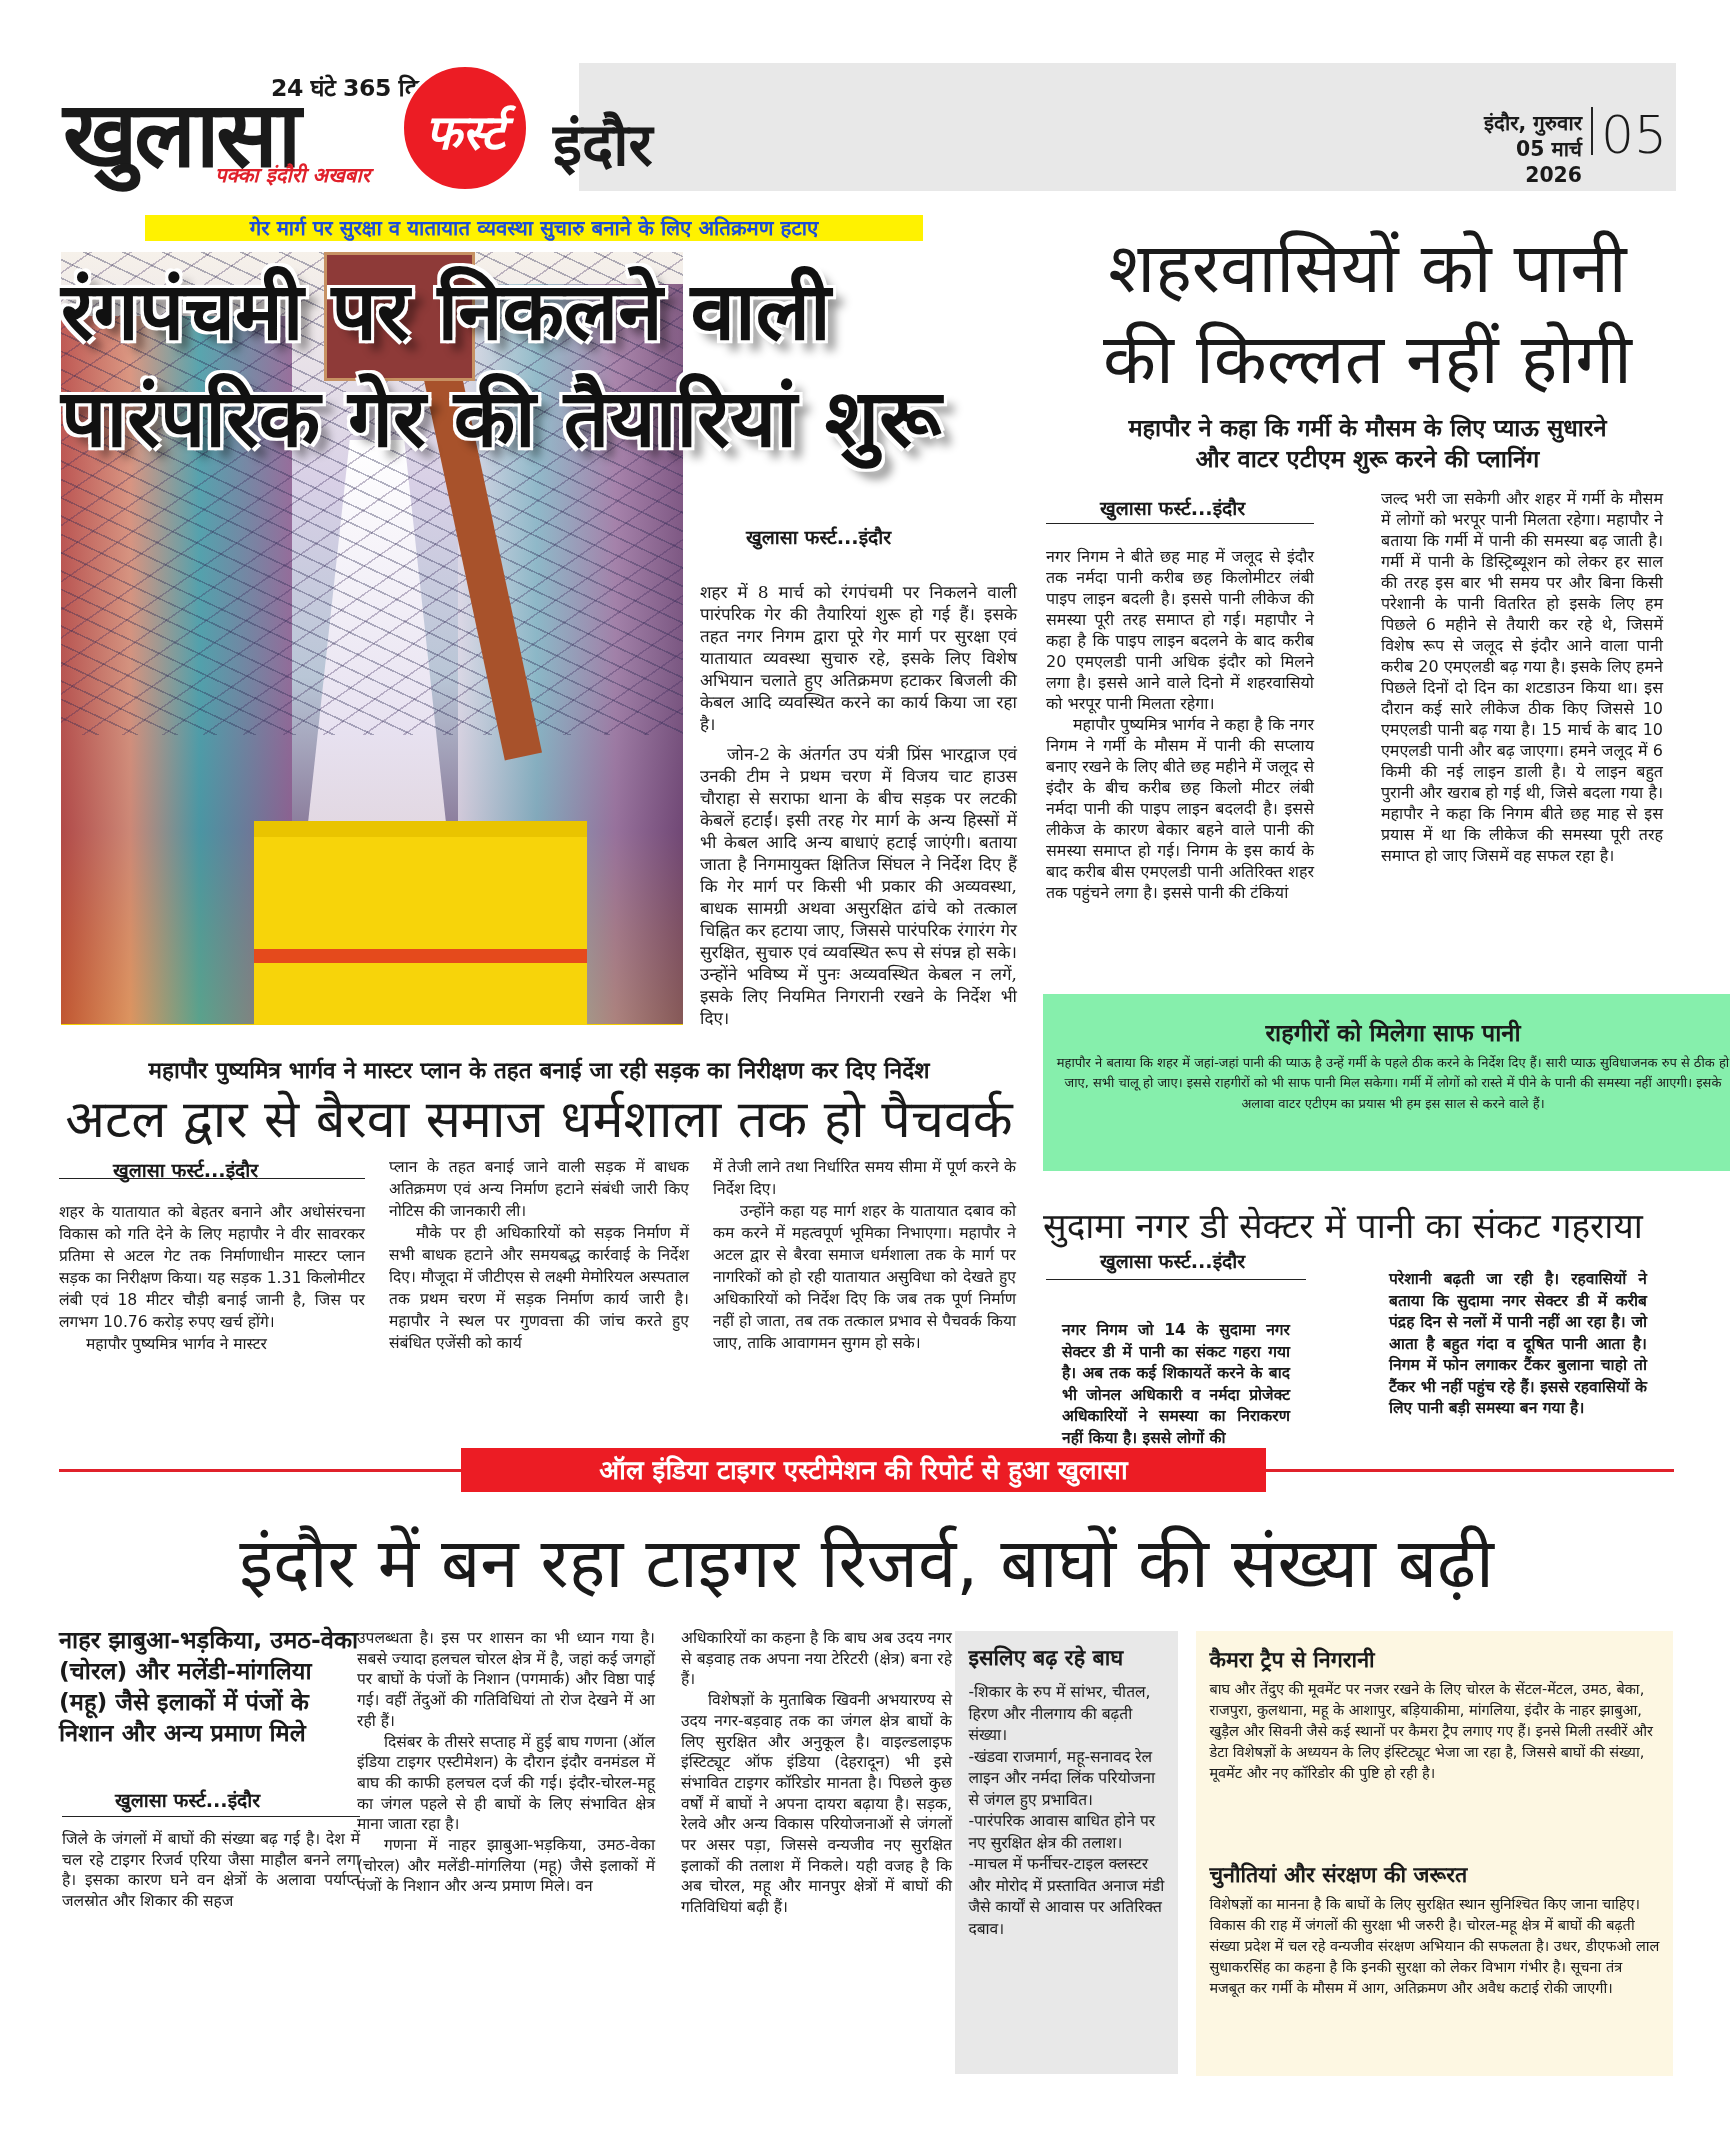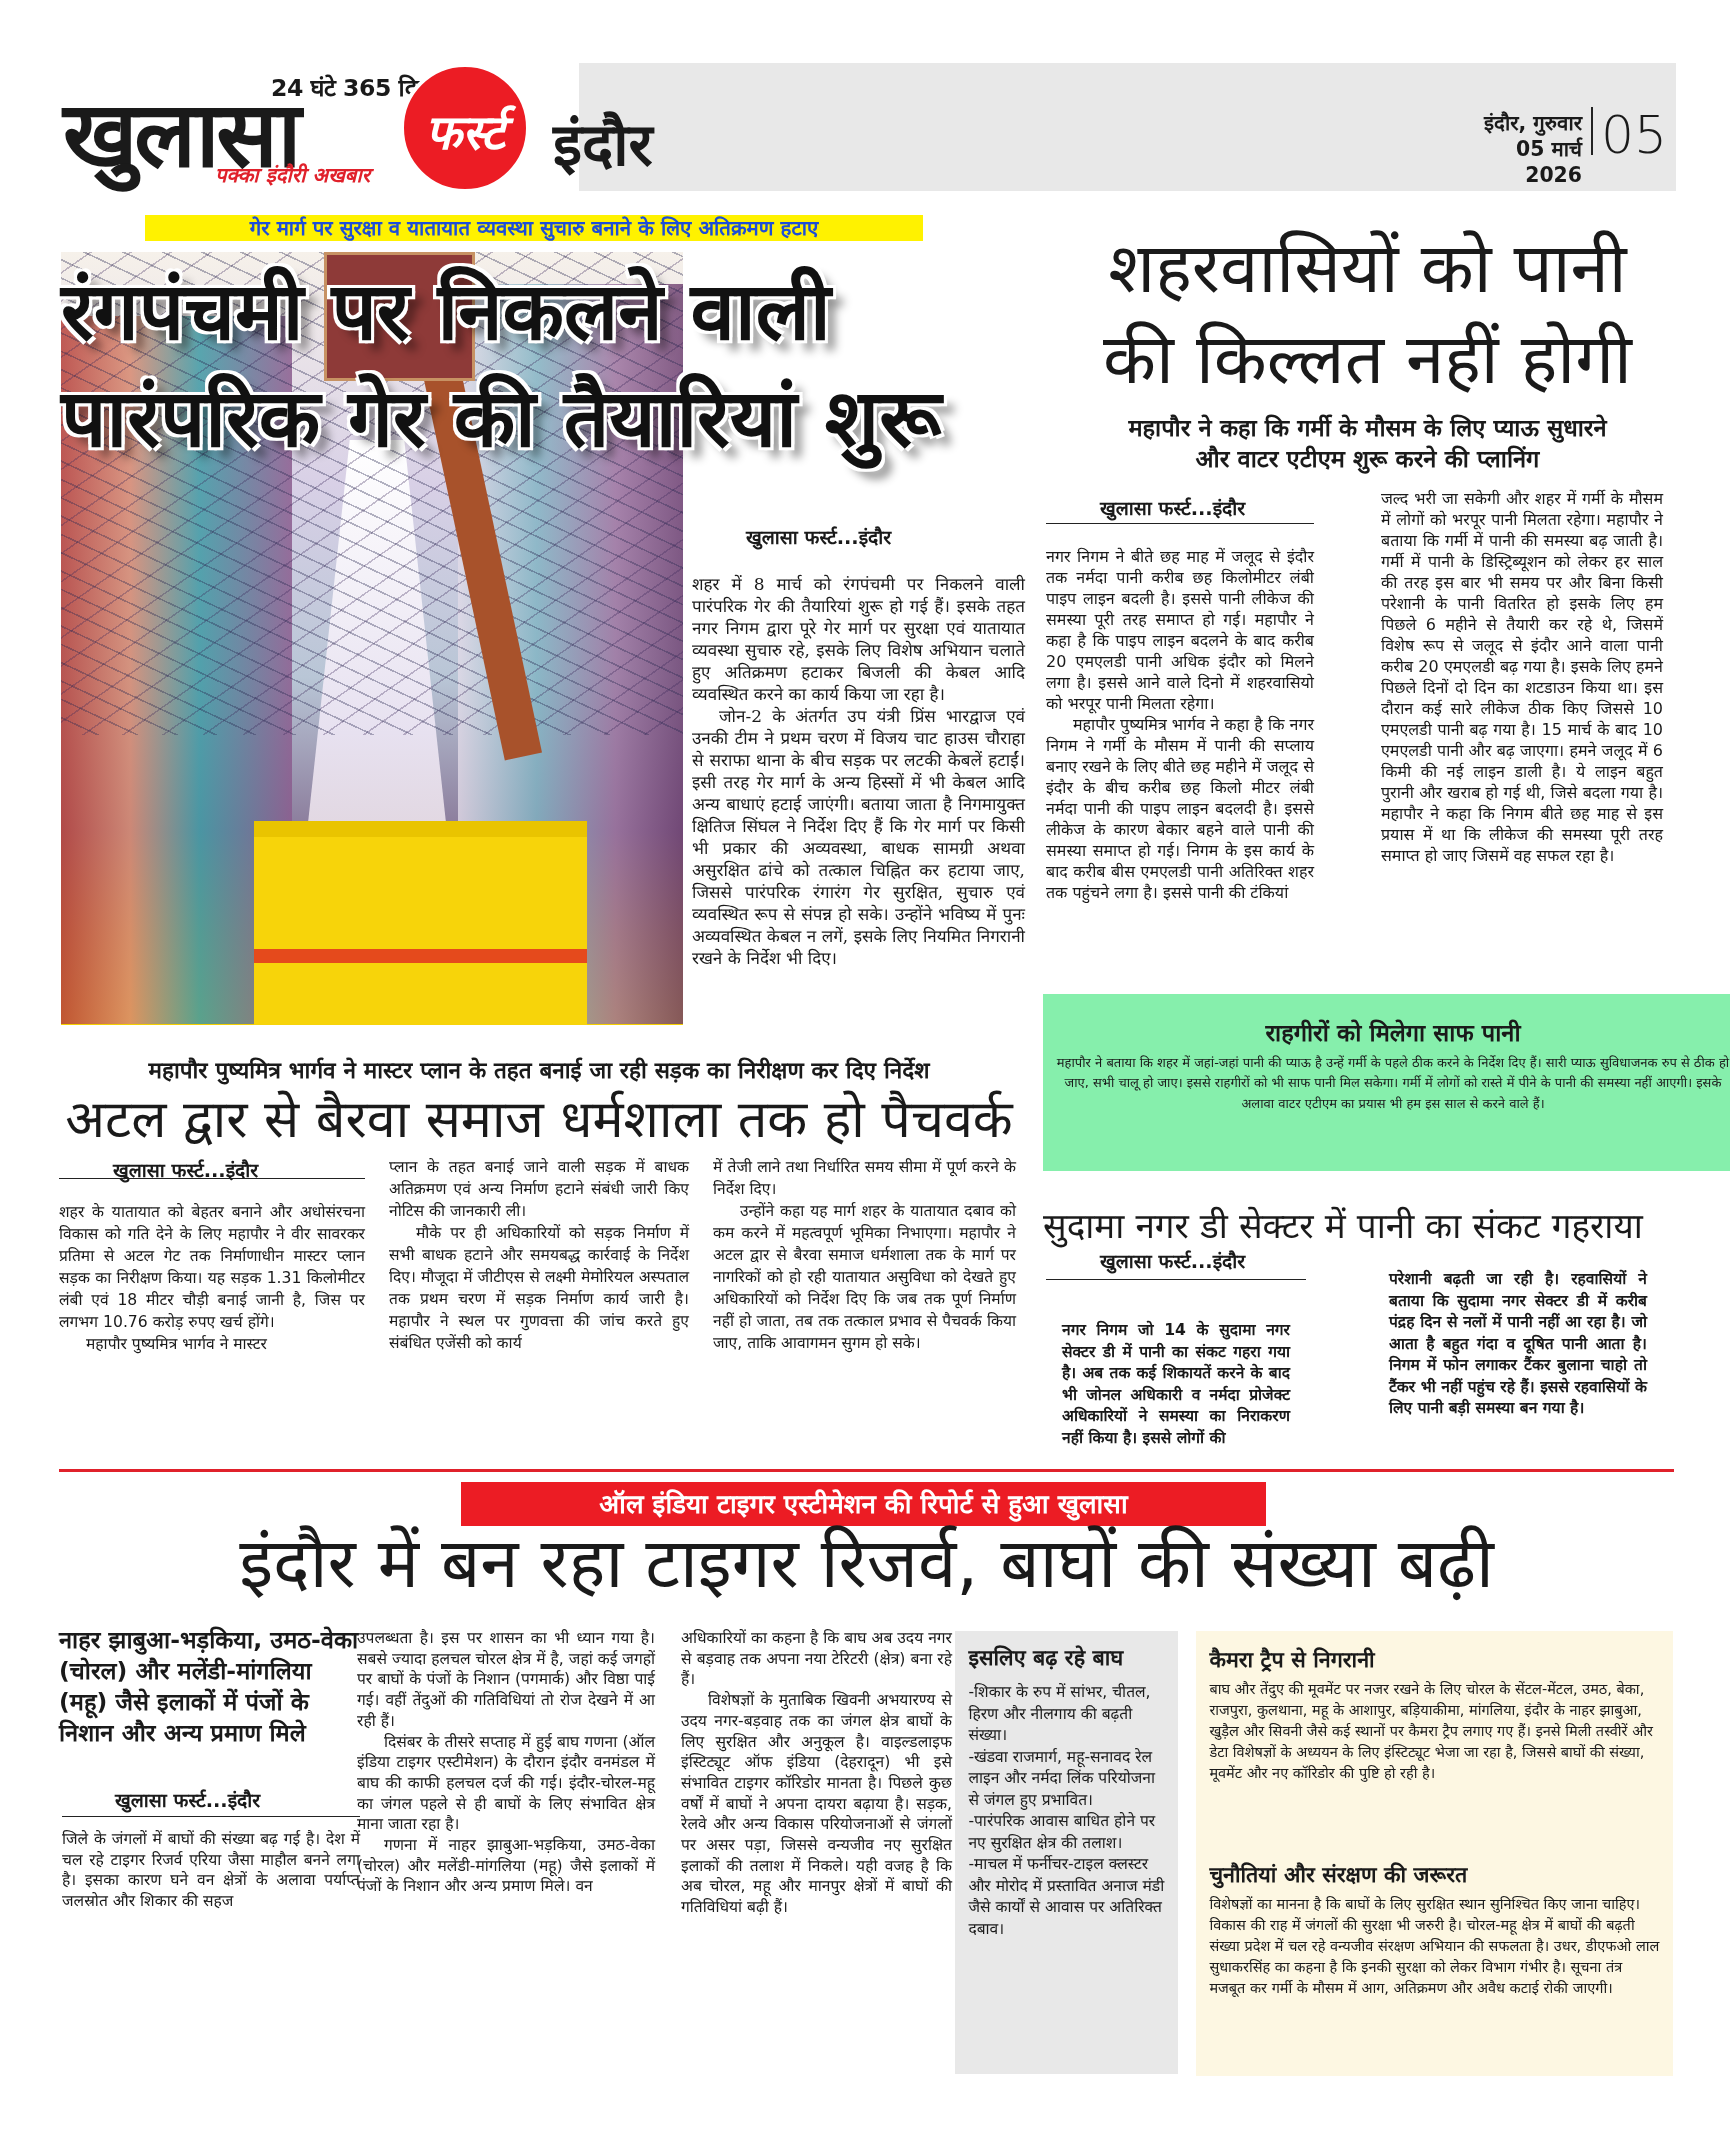--- a/index.html
+++ b/index.html
@@ -29,21 +29,21 @@
   .photo .truck { position:absolute; left:193px; top:569px; width:333px; height:204px; background:#f7d40a; border-top:16px solid #e9c400; }
   .photo .truck-stripe { position:absolute; left:193px; top:697px; width:333px; height:14px; background:#e54a1c; }
   .photo .wires { position:absolute; left:0; top:0; width:100%; height:483px;
       background:repeating-linear-gradient(25deg, transparent 0 15px, rgba(40,40,80,.35) 15px 16.6px),
                  repeating-linear-gradient(-35deg, transparent 0 21.5px, rgba(60,40,90,.3) 21.5px 23px); }
   .lead-headline { left:61px; top:258px; width:966px; font-size:80px; font-weight:bold; line-height:107px; color:#111;
                    text-shadow: 3.2px 3.2px 0 #fff, -3.2px -3.2px 0 #fff, 3.2px -3.2px 0 #fff, -3.2px 3.2px 0 #fff, 9.7px 9.7px 9.7px rgba(0,0,0,.45); }
   .byline { font-size:19.3px; font-weight:bold; }
   .lead-byline { left:746px; top:523px; }
   .lead-body { left:692px; top:573px; width:333px; font-size:17px; line-height:22px; text-align:justify; font-family:"DejaVu Serif", serif; }
-  .lead-body p { margin:0; text-indent:0; }
+  .lead-body p { margin:8px; text-indent:0; }
   .lead-body p + p { text-indent:27px; }
   
   .water-headline { left:1051px; top:223px; width:633px; text-align:center; font-size:69px; line-height:91px; font-weight:normal; }
   .water-deck { left:1051px; top:413px; width:633px; text-align:center; font-size:23.6px; line-height:31px; font-weight:bold; }
   .water-byline { left:1100px; top:494px; }
   .water-rule { left:1046px; top:523px; width:268px; height:1.1px; background:#222; }
   .water-col1 { left:1046px; top:546px; width:268px; font-size:16px; line-height:21px; text-align:justify; }
   .water-col2 { left:1381px; top:488px; width:282px; font-size:16px; line-height:21px; text-align:justify; }
   .water-col1 p, .water-col2 p { margin:0; }
   .water-col1 p + p { text-indent:27px; }
@@ -64,21 +64,21 @@
   
   .sudama-headline { left:1043px; top:1202px; width:630px; font-size:35px; line-height:48px; }
   .sudama-byline { left:1100px; top:1247px; }
   .sudama-rule { left:1046px; top:1279px; width:260px; height:1.1px; background:#222; }
   .sudama-col { font-size:15.6px; line-height:21.5px; text-align:justify; }
   .sudama-col p { margin:16px;font-weight:bold; }
   .sudama-col1 { left:1046px; top:1304px; width:260px; }
   .sudama-col2 { left:1373px; top:1253px; width:290px; }
   
   .red-line { left:59px; top:1469px; width:1615px; height:3.2px; background:#e0212b; }
-  .red-banner { left:461px; top:1448px; width:805px; height:44px; background:#ec1c24; color:#fff; text-align:center; font-size:26px; font-weight:bold; line-height:44px;margin-top:34px; }
+  .red-banner { left:461px; top:1448px; width:805px; height:44px; background:#ec1c24; color:#fff; text-align:center; font-size:26px; font-weight:bold; line-height:44px; }
   .tiger-headline { left:59px; top:1518px; width:1615px; text-align:center; font-size:69px; line-height:91px; }
   .tiger-deck { left:59px; top:1625px; width:300px; font-size:23.6px; line-height:31px; font-weight:bold; }
   .tiger-byline { left:115px; top:1786px; }
   .tiger-rule { left:62px; top:1816px; width:298px; height:1.1px; background:#222; }
   .tiger-col { font-size:15.6px; line-height:20.7px; text-align:justify; }
   .tiger-col p { margin:0; }
   .tiger-col1 { left:62px; top:1829px; width:298px; }
   .tiger-col2 { left:357px; top:1628px; width:298px; }
   .tiger-col3 { left:681px; top:1628px; width:271px; }
   .grey-box { left:955px; top:1631px; width:223px; height:443px; background:#e8e8e8; }

